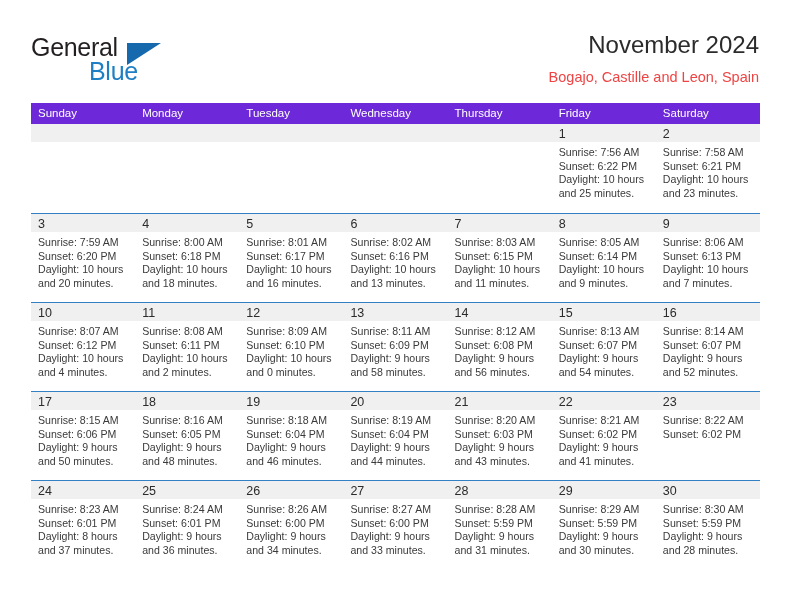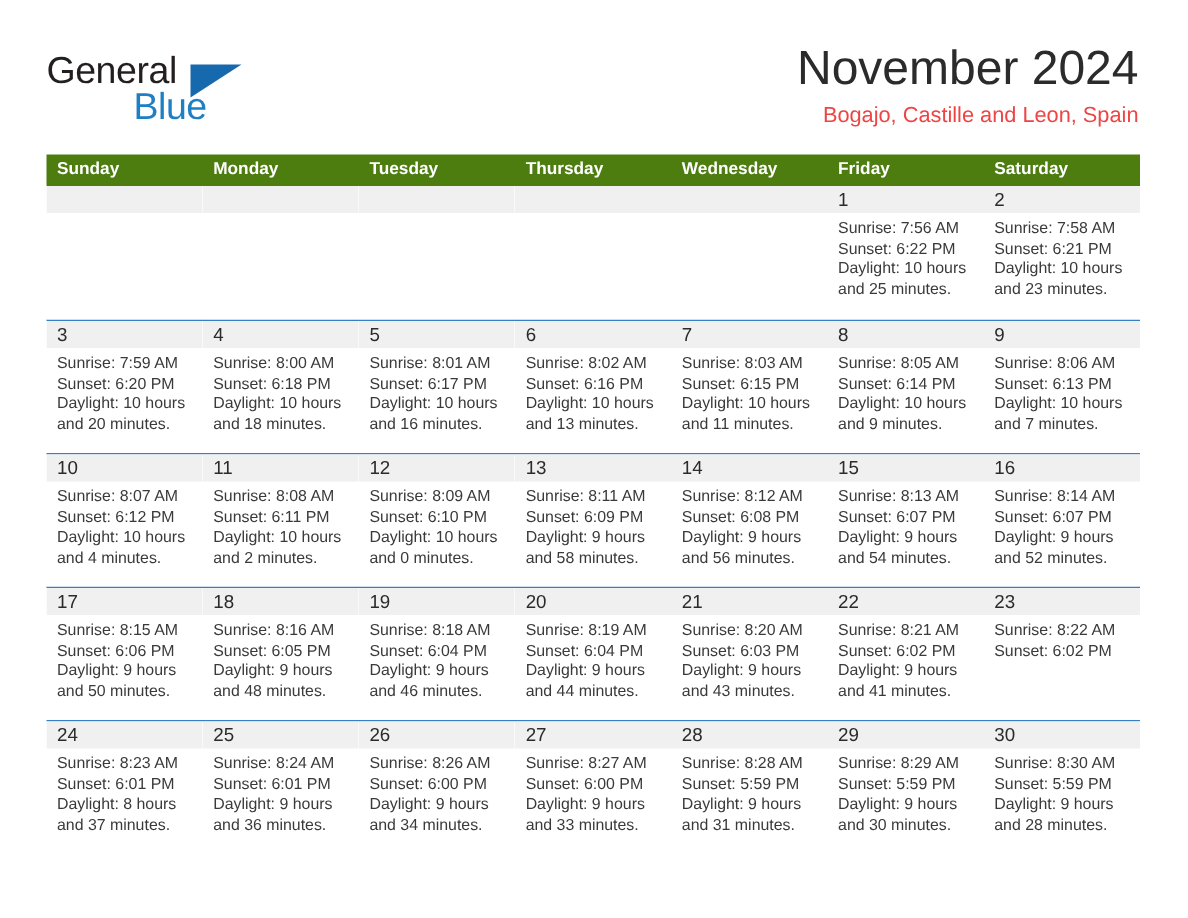--- a/index.html
+++ b/index.html
@@ -63,21 +63,21 @@
     border-left: 34px solid #1669ad;
     border-bottom: 22px solid transparent;
   }
   .title-block {
     position: absolute;
     right: 0;
     top: 0;
     text-align: right;
   }
   .cal-title {
-    font-size: 32px;
+    font-size: 24px;
     color: #2b2b2b;
     line-height: 34px;
     white-space: nowrap;
   }
   .cal-subtitle {
     margin-top: 6px;
     font-size: 14.5px;
     color: #ef4444;
     line-height: 18px;
     white-space: nowrap;
@@ -85,23 +85,22 @@
 
   
   .calendar {
     position: absolute;
     left: 31px;
     top: 103px;
     width: 729px;
   }
   .weekday-row {
     display: flex;
-    background: #4d7c0f;
+    background: #6d28d9;
     height: 21px;
-    font-weight: bold;
   }
   .weekday {
     flex: 1 1 0;
     color: #ffffff;
     font-size: 11.5px;
     line-height: 21px;
     padding-left: 7px;
     box-sizing: border-box;
     white-space: nowrap;
     overflow: hidden;
@@ -167,22 +166,22 @@
       <div class="cal-subtitle">Bogajo, Castille and Leon, Spain</div>
     </div>
 
   </div>
 
   <div class="calendar">
     <div class="weekday-row">
         <div class="weekday">Sunday</div>
         <div class="weekday">Monday</div>
         <div class="weekday">Tuesday</div>
+        <div class="weekday">Wednesday</div>
         <div class="weekday">Thursday</div>
-        <div class="weekday">Wednesday</div>
         <div class="weekday">Friday</div>
         <div class="weekday">Saturday</div>
       </div>
     <div>
         <div class="week-row first">
           <div class="day-cell empty">
             <div class="daynum-band"><span class="daynum"></span></div>
           </div>
           <div class="day-cell empty">
             <div class="daynum-band"><span class="daynum"></span></div>

